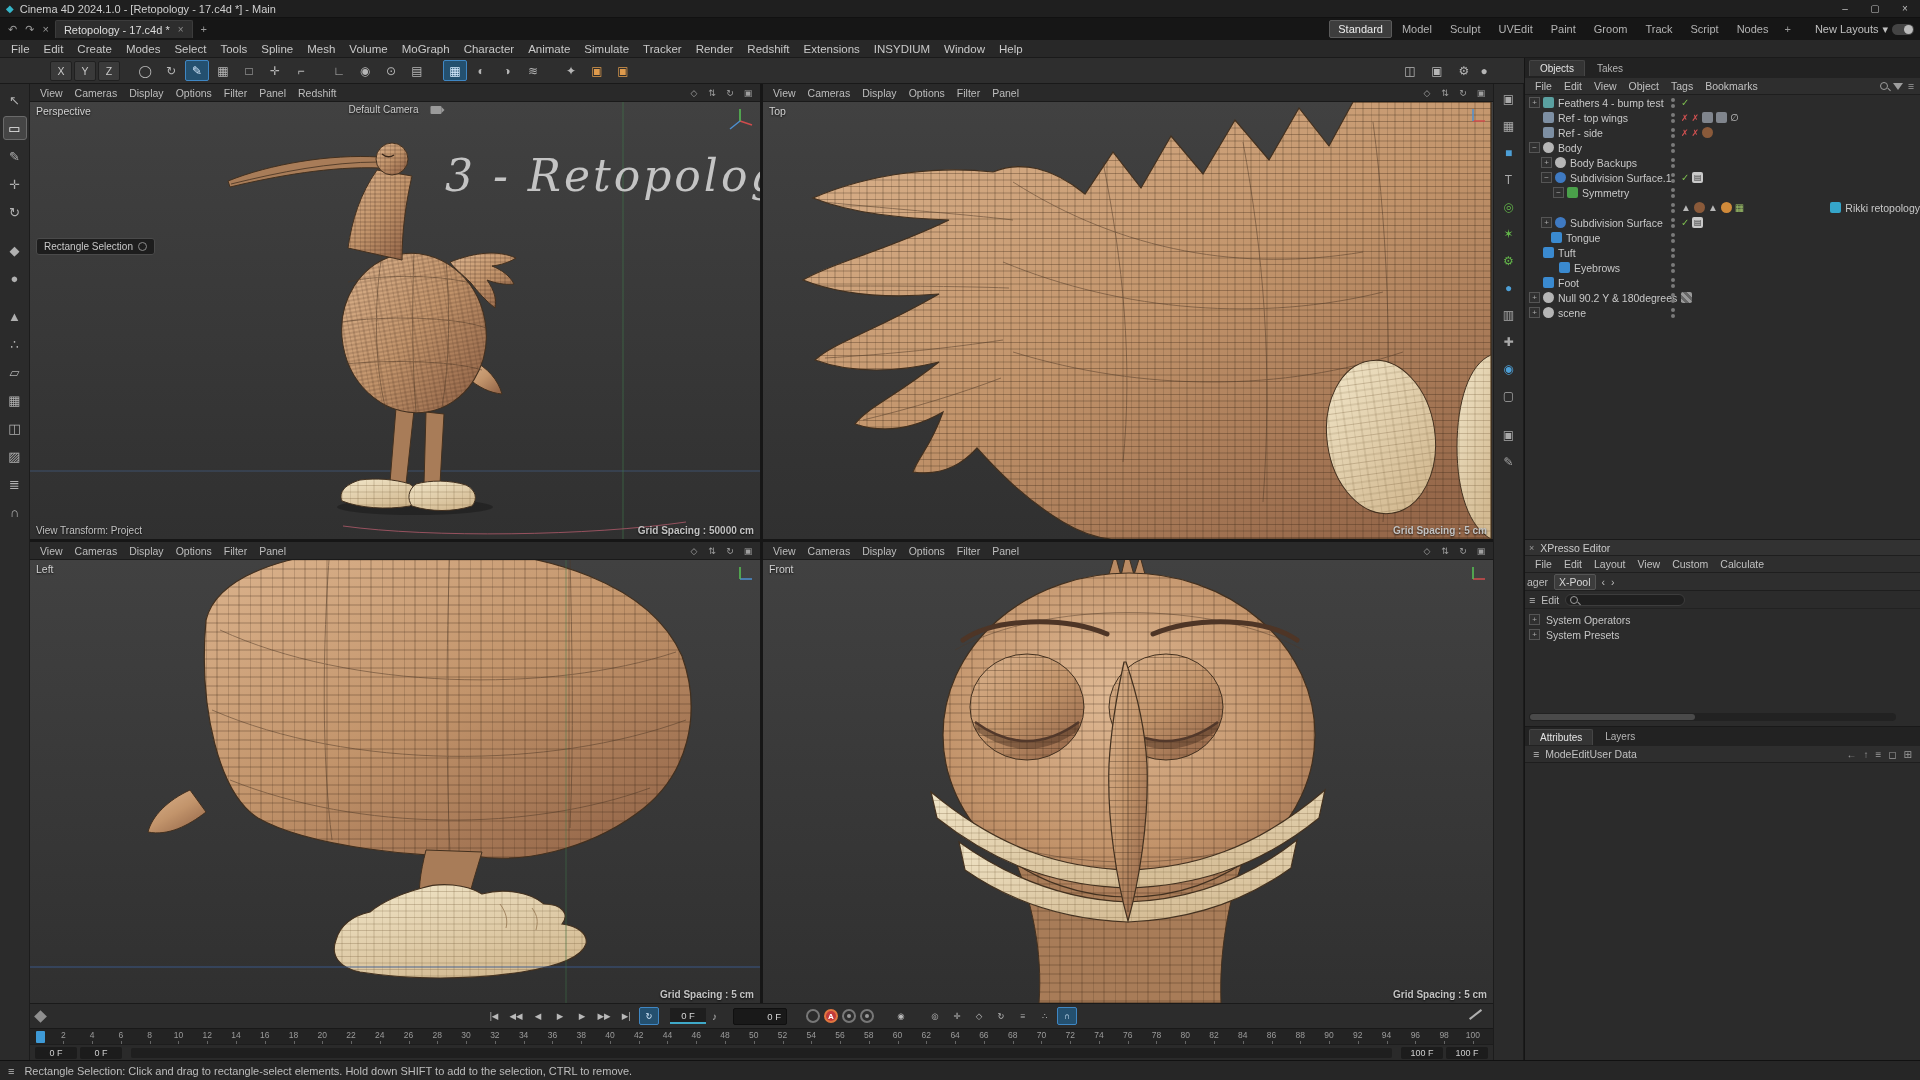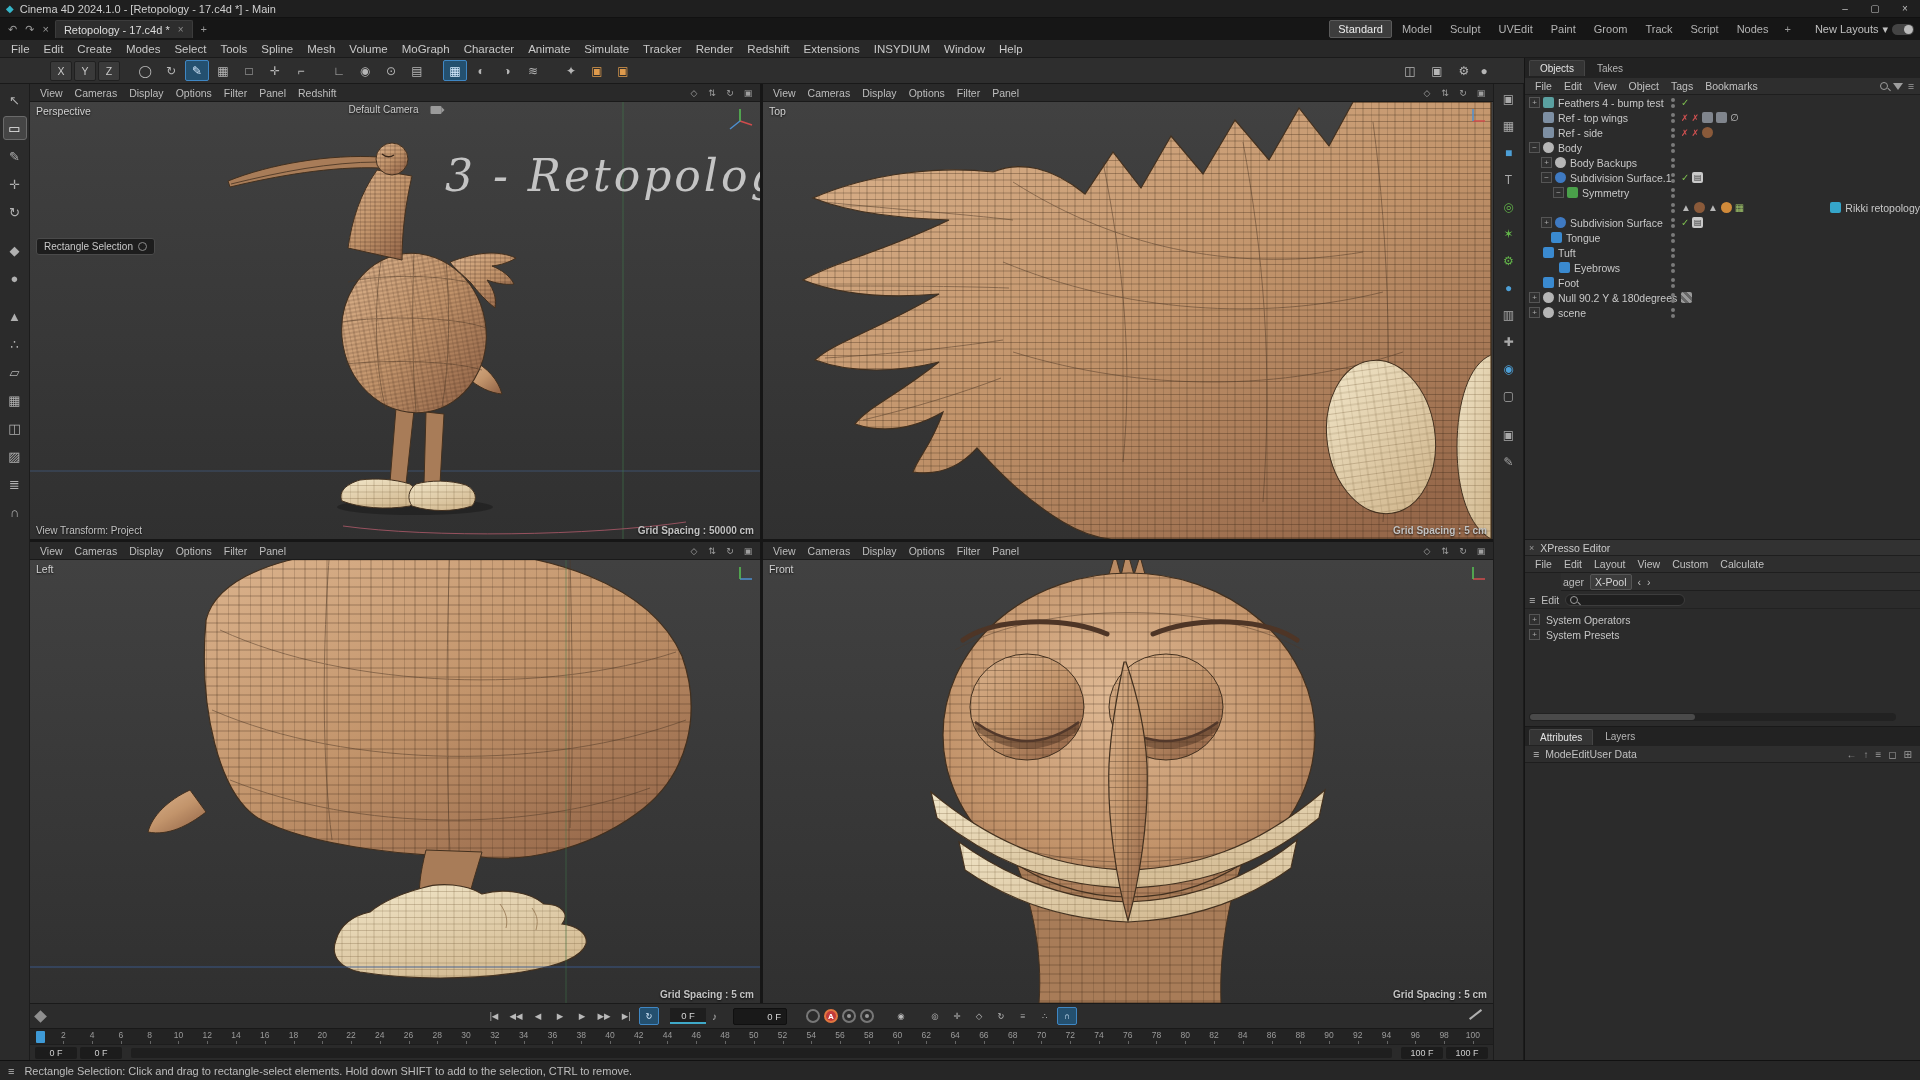--- a/index.html
+++ b/index.html
@@ -99,21 +99,21 @@
 .tg-film{background:#80858d;}
 .tg-brown{background:#8a5a3a;border-radius:50%;}
 .tg-page{background:#c9c9c9;color:#333;}
 .tg-tri{color:#b8b8b8;font-size:10px;}
 .tg-orange{background:#d08a3a;border-radius:50%;}
 .tg-grid{color:#9fc46a;font-size:10px;}
 .tg-thumb{background:repeating-linear-gradient(45deg,#999 0 3px,#666 3px 6px);}
 .xp{position:absolute;left:0;right:0;top:482px;height:187px;border-bottom:1px solid #191919;background:#2b2b2b;}
 .xp-title{height:16px;display:flex;align-items:center;gap:6px;background:#323232;font-size:10.5px;color:#cacaca;padding-left:4px;border-bottom:1px solid #1e1e1e;}
 .xp-title .x{color:#9a9a9a;font-size:9px;}
-.xp-row2{height:18px;display:flex;align-items:center;gap:6px;font-size:10.5px;color:#bdbdbd;background:#2e2e2e;border-bottom:1px solid #1e1e1e;padding-left:2px;margin-left:36px;}
+.xp-row2{height:18px;display:flex;align-items:center;gap:6px;font-size:10.5px;color:#bdbdbd;background:#2e2e2e;border-bottom:1px solid #1e1e1e;padding-left:2px;}
 .xpool{background:#3c3c3c;border:1px solid #555;border-radius:2px;padding:1px 4px;color:#d6d6d6;}
 .xp-row3{height:18px;display:flex;align-items:center;gap:6px;font-size:10.5px;color:#bdbdbd;padding-left:4px;background:#2b2b2b;border-bottom:1px solid #222;}
 .xp-search{width:120px;height:12px;background:#1f1f1f;border:1px solid #3c3c3c;border-radius:6px;display:flex;align-items:center;padding-left:4px;}
 .xp-tree{padding:3px 0 0 4px;font-size:10.5px;color:#c5c5c5;}
 .xp-trow{display:flex;align-items:center;height:15px;gap:3px;}
 .xp-scroll{position:absolute;left:4px;right:24px;bottom:5px;height:8px;background:#222;border-radius:4px;}
 .xp-scroll::before{content:"";position:absolute;left:1px;top:1px;width:45%;height:6px;border-radius:3px;background:#4a4a4a;}
 .at{position:absolute;left:0;right:0;top:669px;bottom:0;background:#2b2b2b;}
 .at-tabs{height:19px;background:#222;display:flex;align-items:center;padding-left:4px;gap:2px;text-align:center;}
 .at-menu{height:17px;display:flex;align-items:center;font-size:10.5px;color:#c0c0c0;background:#2e2e2e;border-bottom:1px solid #1e1e1e;padding-left:4px;}

